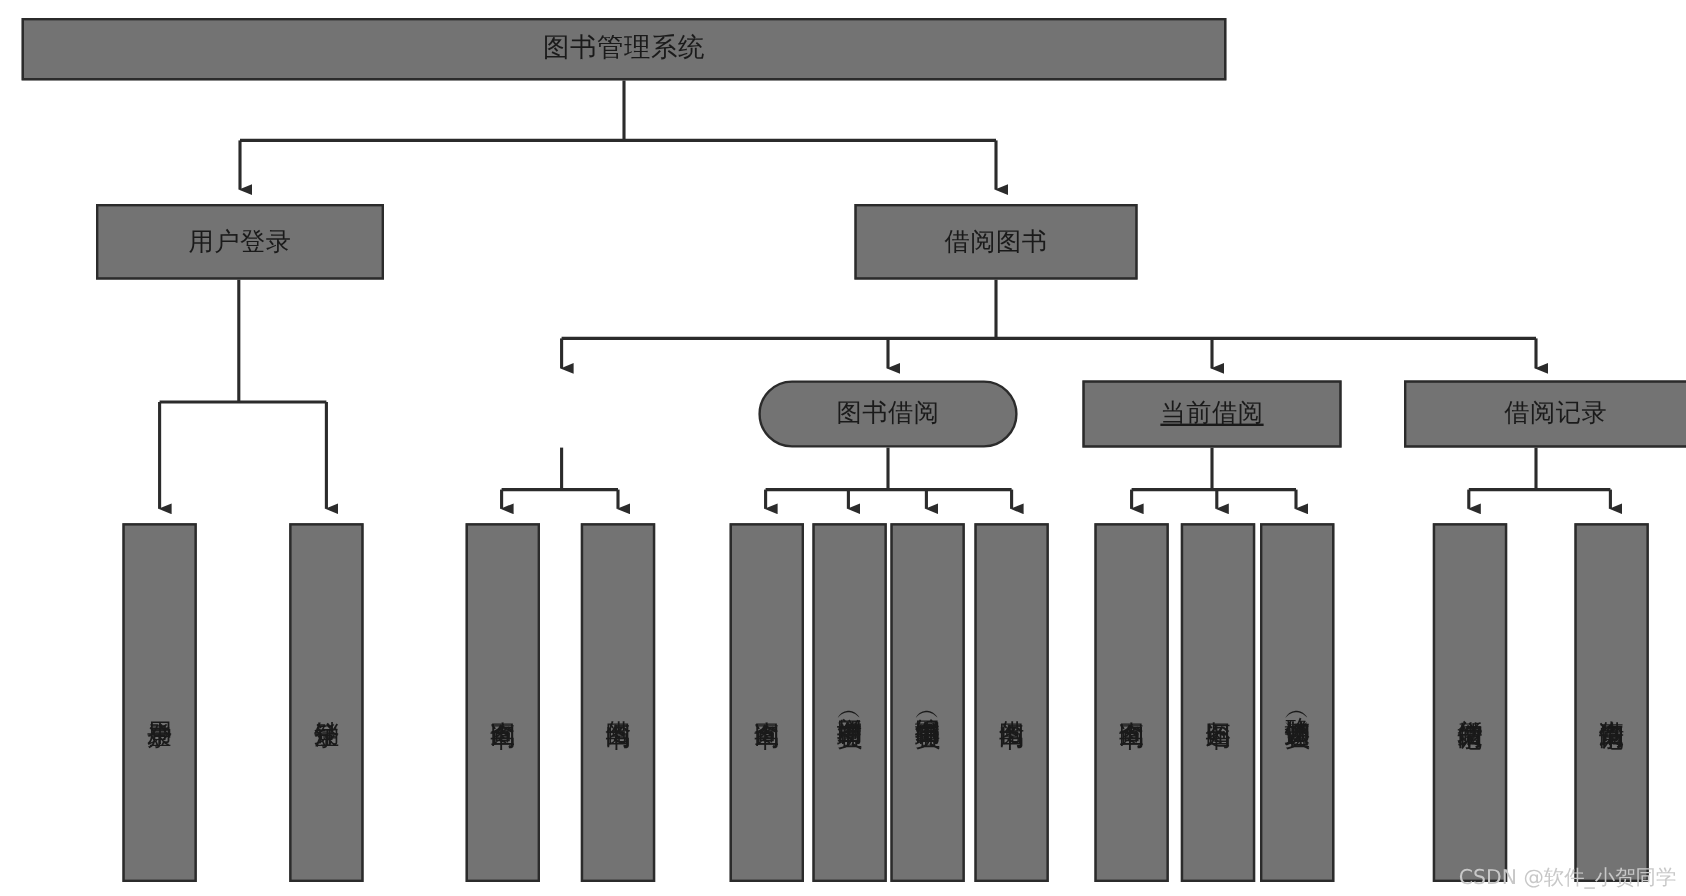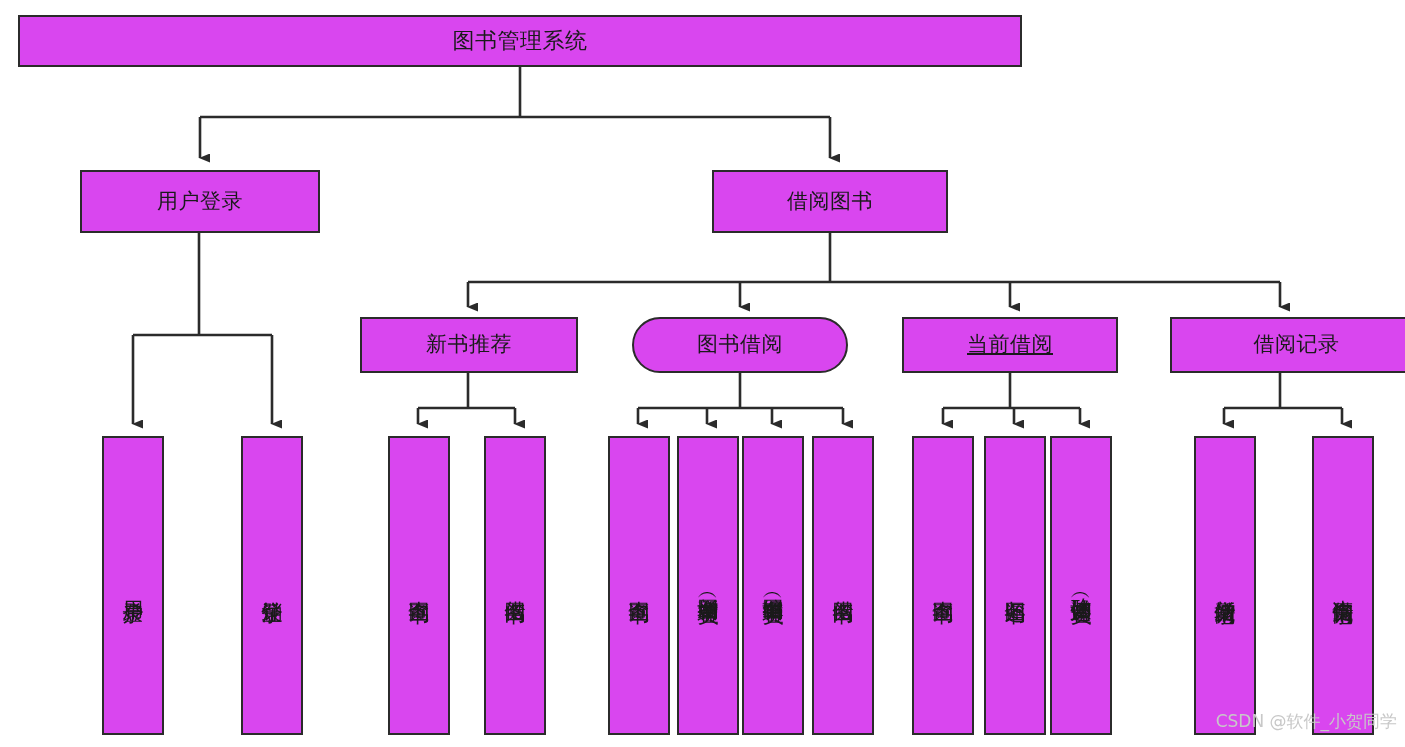--- a/index.html
+++ b/index.html
@@ -22,21 +22,21 @@
     position: absolute;
     left: 0;
     top: 0;
     width: 1405px;
     height: 747px;
   }
   .node {
     position: absolute;
     box-sizing: border-box;
     border: 2px solid #2b2b2b;
-    background: #d946ef;
+    background: #737373;
     display: flex;
     align-items: center;
     justify-content: center;
     color: #1a1a1a;
     z-index: 2;
   }
   .node.horiz {
     font-size: 21px;
     letter-spacing: 0.5px;
     line-height: 1.2;
@@ -55,21 +55,21 @@
     writing-mode: vertical-rl;
     text-orientation: upright;
     display: block;
   }
   .node.root {
     font-size: 22px;
   }
   #watermark {
     position: absolute;
     right: 8px;
-    bottom: 14px;
+    bottom: 4px;
     font-size: 17px;
     color: #c8c8c8;
     white-space: nowrap;
     z-index: 5;
     font-family: "DejaVu Sans", "Liberation Sans", sans-serif;
   }
 </style>
 </head>
 <body>
 
@@ -129,23 +129,20 @@
     <span>图书管理系统</span>
   </div>
 
   <div class="node horiz" style="left:80px; top:170px; width:240px; height:63px;">
     <span>用户登录</span>
   </div>
   <div class="node horiz" style="left:712px; top:170px; width:236px; height:63px;">
     <span>借阅图书</span>
   </div>
 
-  <div class="node horiz" style="left:360px; top:317px; width:218px; height:56px;">
-    <span>新书推荐</span>
-  </div>
   <div class="node horiz" style="left:632px; top:317px; width:216px; height:56px;border-radius:28px;">
     <span>图书借阅</span>
   </div>
   <div class="node horiz" style="left:902px; top:317px; width:216px; height:56px;text-decoration:underline;">
     <span>当前借阅</span>
   </div>
   <div class="node horiz" style="left:1170px; top:317px; width:253px; height:56px;">
     <span>借阅记录</span>
   </div>
 

